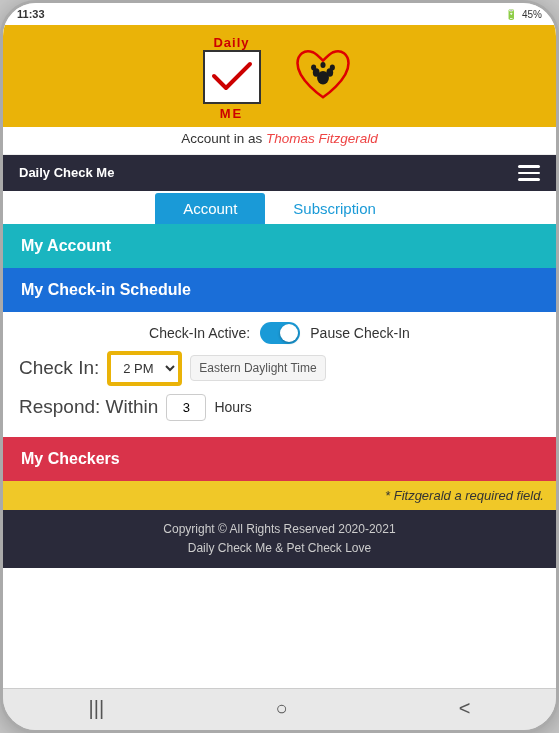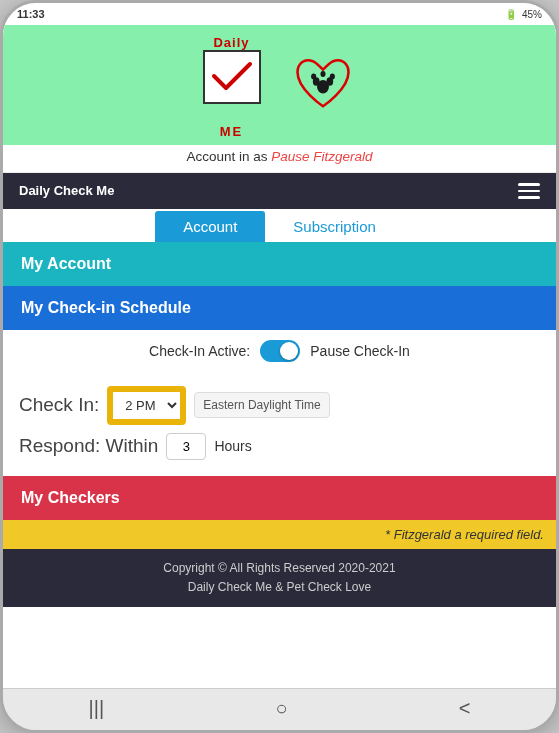--- a/index.html
+++ b/index.html
@@ -37,21 +37,21 @@
     .status-right { display: flex; gap: 4px; align-items: center; font-size: 10px; }
     .phone-content {
       flex: 1;
       background: #fff;
       overflow-y: auto;
       display: flex;
       flex-direction: column;
     }
     
     .logo-area {
-      background: #86efac;
+      background: #eab308;
       display: flex;
       justify-content: center;
       align-items: center;
       gap: 28px;
       padding: 10px 0 6px 0;
     }
     .logo-daily-me {
       display: flex;
       flex-direction: column;
       align-items: center;
@@ -70,21 +70,21 @@
       font-size: 13px;
       font-weight: bold;
       color: #c00;
       letter-spacing: 1px;
     }
     .logo-me-text {
       font-size: 13px;
       font-weight: bold;
       color: #c00;
       letter-spacing: 2px;
-      margin-top: 20px;
+      margin-top: 2px;
     }
     .checkmark-svg { width: 44px; height: 38px; }
     .heart-paw-svg { width: 68px; height: 68px; }
     .logged-in-bar {
       background: #fff;
       text-align: center;
       font-size: 13.5px;
       color: #333;
       padding: 4px 0 8px 0;
       border-bottom: 1px solid #eee;
@@ -158,21 +158,21 @@
     .checkin-body {
       background: #fff;
       padding: 10px 16px 8px 16px;
     }
     .checkin-active-row {
       display: flex;
       align-items: center;
       gap: 10px;
       font-size: 14px;
       color: #333;
-      margin-bottom: 24px;
+      margin-bottom: 7px;
       justify-content: center;
     }
     
     .toggle-switch {
       width: 40px;
       height: 22px;
       background: #1a9ad7;
       border-radius: 11px;
       position: relative;
       cursor: pointer;
@@ -196,21 +196,21 @@
       margin-bottom: 8px;
       font-size: 14px;
       color: #333;
     }
     .form-label {
       min-width: 80px;
       font-size: 19px;
       color: #444;
     }
     .form-select {
-      border: 6px solid #eab308;
+      border: 4px solid #eab308;
       border-radius: 4px;
       padding: 5px 8px;
       font-size: 13px;
       background: #fff;
       color: #333;
       cursor: pointer;
     }
     .timezone-badge {
       background: #f5f5f5;
       border: 1px solid #ddd;
@@ -303,21 +303,21 @@
           <ellipse cx="48" cy="36" rx="4" ry="5" fill="#1a1a1a"></ellipse>
           <ellipse cx="29" cy="30" rx="3" ry="3.5" fill="#1a1a1a"></ellipse>
           <ellipse cx="51" cy="30" rx="3" ry="3.5" fill="#1a1a1a"></ellipse>
           <ellipse cx="40" cy="27" rx="3" ry="3.5" fill="#1a1a1a"></ellipse>
         </svg>
       </div>
     </div>
 
     <div class="logged-in-bar">
       <span>Account in as </span>
-      <span class="username">Pause Fitzgerald</span>
+      <span class="username">Thomas Fitzgerald</span>
     </div>
 
     <div class="navbar">
       <span class="navbar-title">Daily Check Me</span>
       <div class="hamburger">
         <span></span>
         <span></span>
         <span></span>
       </div>
     </div>

